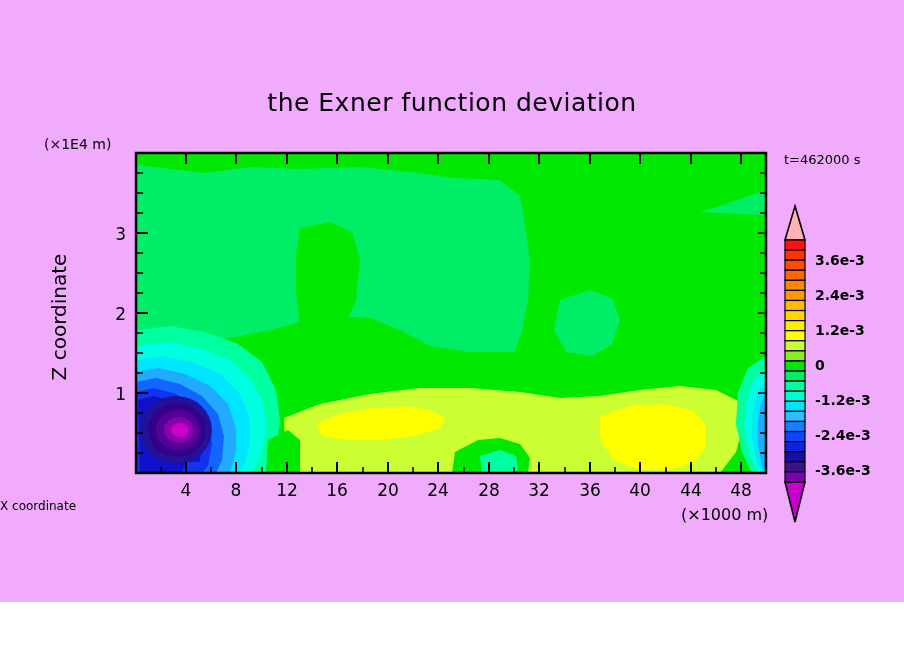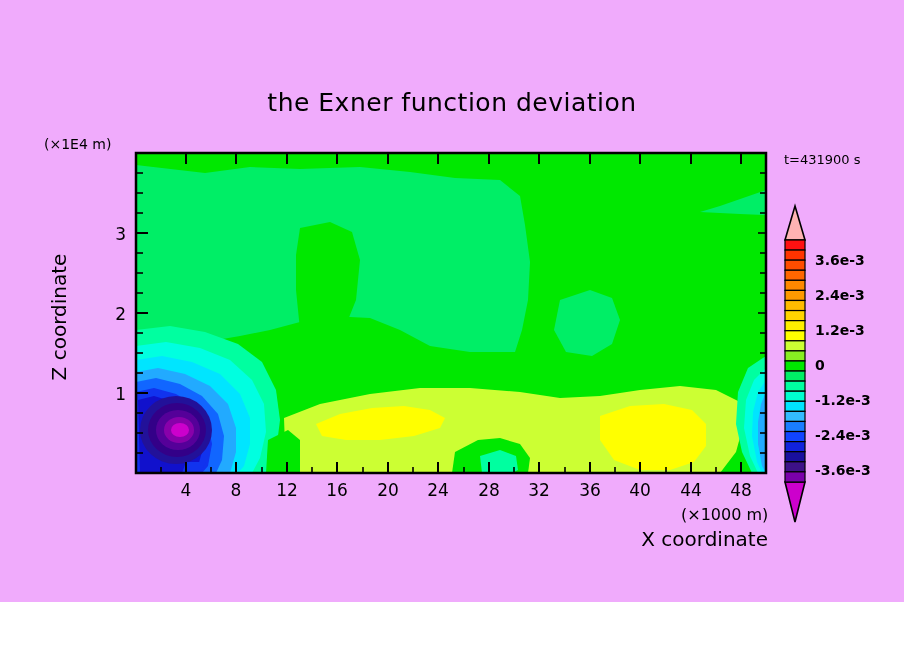--- a/index.html
+++ b/index.html
@@ -45,24 +45,24 @@
     color: #000;
   }
   .timestamp {
     position: absolute;
     left: 784px; top: 152px;
     font-size: 13px;
     color: #000;
   }
   .xlabel {
     position: absolute;
-    left: 0; top: 527px;
+    left: 0; top: 499px;
     width: 768px;
-    text-align: right;
-    font-size: 20px;
+    text-align: left;
+    font-size: 12px;
     color: #000;
   }
   .ylabel {
     position: absolute;
     left: -36px; top: 305px;
     width: 190px;
     text-align: center;
     font-size: 20px;
     color: #000;
     transform: rotate(-90deg);
@@ -81,21 +81,21 @@
     fill: #000;
   }
 </style>
 </head>
 <body>
 
 <div id="stage">
 
   <div class="title">the Exner function deviation</div>
   <div class="yunit">(×1E4 m)</div>
-  <div class="timestamp">t=431900 s</div>
+  <div class="timestamp">t=462000 s</div>
   <div class="xunit">(×1000 m)</div>
   <div class="xlabel">X coordinate</div>
   <div class="ylabel">Z coordinate</div>
 
   <svg class="plotsvg" width="904" height="654">
     <defs>
       <clipPath id="plotClip">
         <rect x="136" y="153" width="630" height="320"></rect>
       </clipPath>
       <radialGradient id="coldCore" cx="0.5" cy="0.5" r="0.5">

